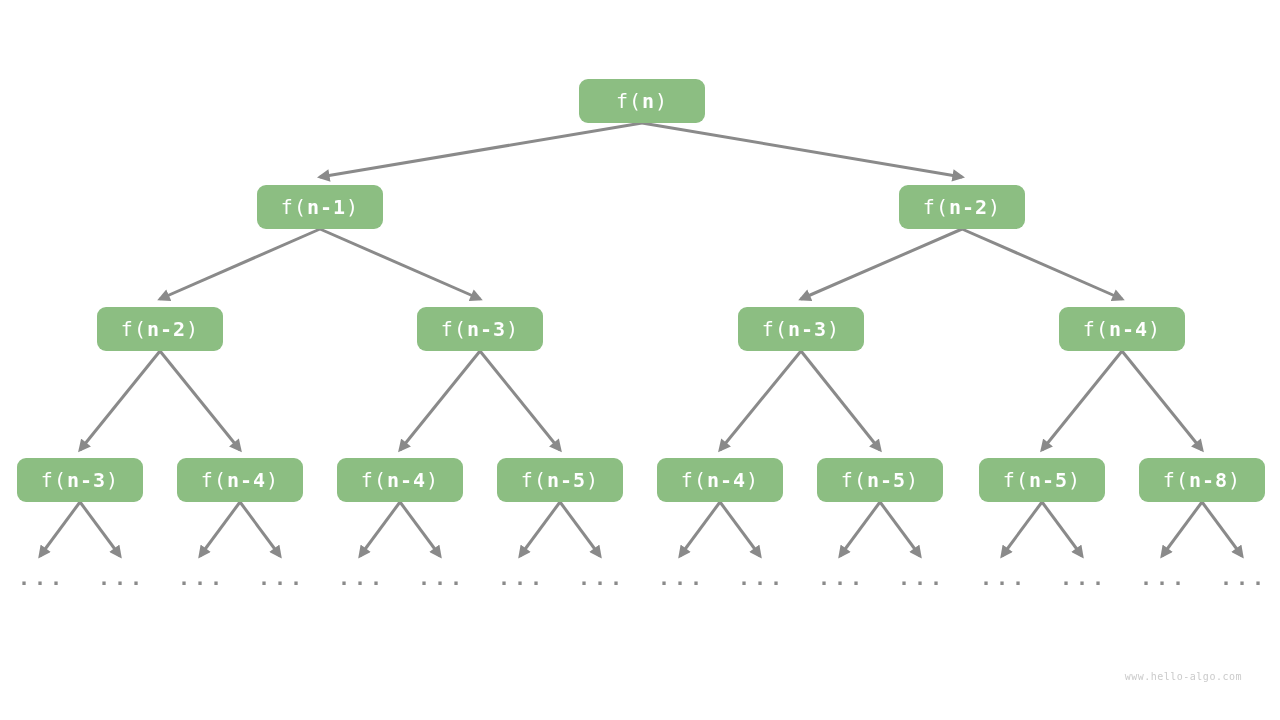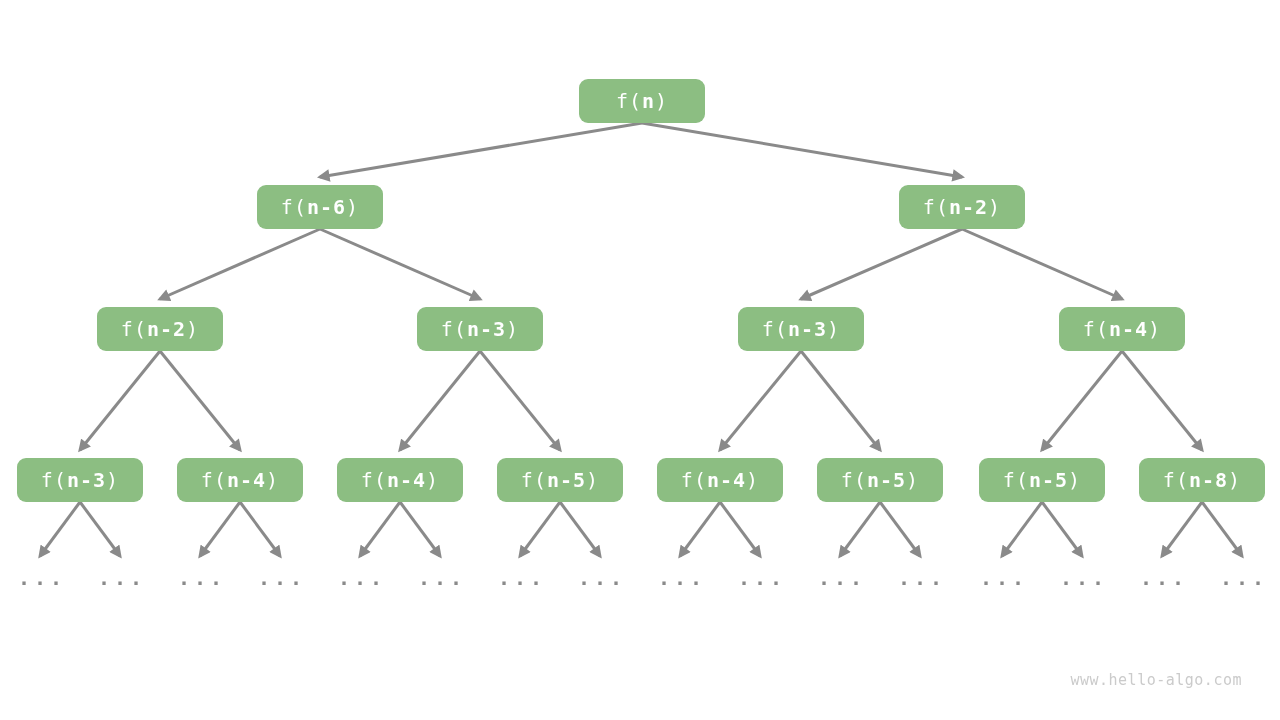--- a/index.html
+++ b/index.html
@@ -51,21 +51,21 @@
     text-align: center;
     font-size: 20px;
     font-weight: bold;
     letter-spacing: 4px;
     text-indent: 4px;
   }
   .watermark {
     position: absolute;
     right: 38px;
     top: 671px;
-    font-size: 15px;
+    font-size: 10px;
     letter-spacing: 0.5px;
   }
 </style>
 </head>
 <body style="background: rgb(255, 255, 255);">
 
 <div class="stage">
   <svg class="edges-layer" width="1280" height="720" viewBox="0 0 1280 720" xmlns="http://www.w3.org/2000/svg">
     <defs>
       <marker id="arrowhead" viewBox="0 0 10 10" markerWidth="4.4" markerHeight="4.2" refX="7.6" refY="5" orient="auto">
@@ -107,21 +107,21 @@
   </svg>
 
   <div id="nodes-layer">
       <div class="node" style="left: 579px; top: 79px; background: rgb(140, 190, 130); color: rgb(255, 255, 255);">
         <span class="pre">f(</span>
         <span class="var">n</span>
         <span class="post">)</span>
       </div>
       <div class="node" style="left: 257px; top: 185px; background: rgb(140, 190, 130); color: rgb(255, 255, 255);">
         <span class="pre">f(</span>
-        <span class="var">n-6</span>
+        <span class="var">n-1</span>
         <span class="post">)</span>
       </div>
       <div class="node" style="left: 899px; top: 185px; background: rgb(140, 190, 130); color: rgb(255, 255, 255);">
         <span class="pre">f(</span>
         <span class="var">n-2</span>
         <span class="post">)</span>
       </div>
       <div class="node" style="left: 97px; top: 307px; background: rgb(140, 190, 130); color: rgb(255, 255, 255);">
         <span class="pre">f(</span>
         <span class="var">n-2</span>

